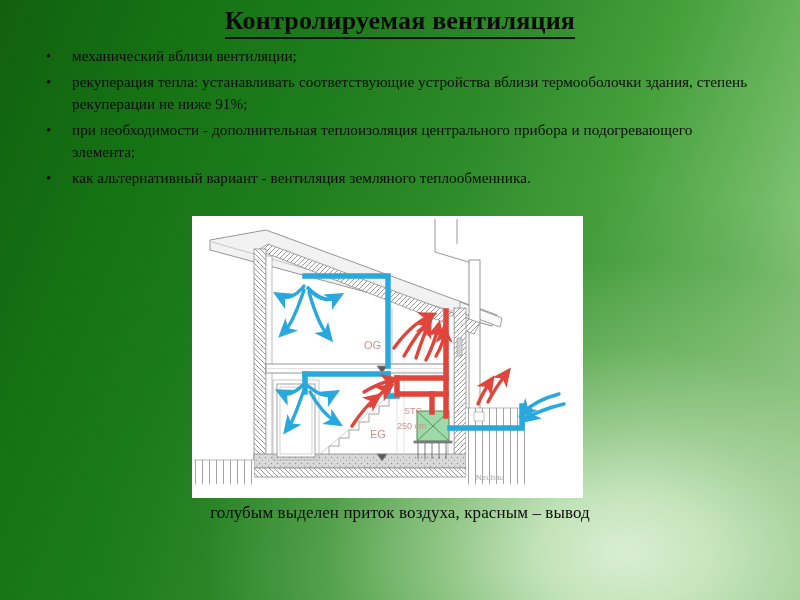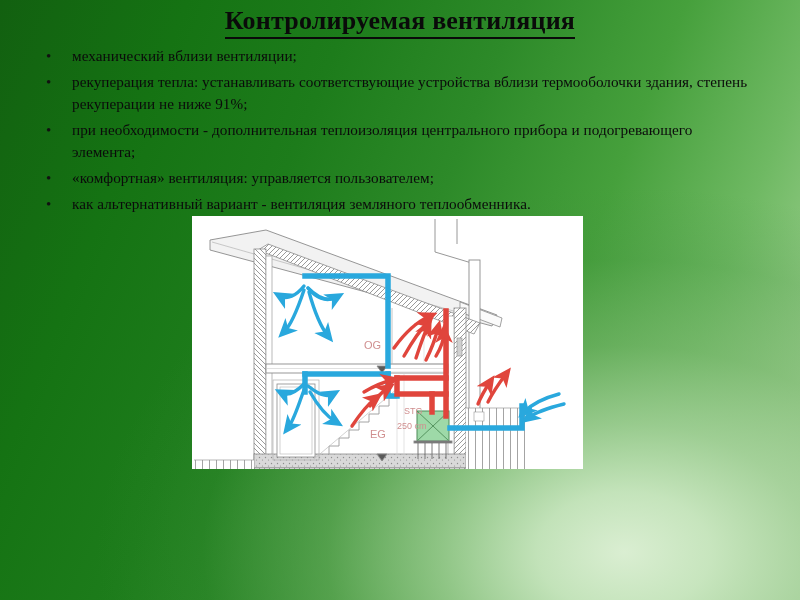--- a/index.html
+++ b/index.html
@@ -87,21 +87,21 @@
     line-height: 22px;
     color: #111;
   }
 
   
   #diagram-frame {
     position: absolute;
     left: 192px;
     top: 216px;
     width: 391px;
-    height: 253px;
+    height: 282px;
     background: #ffffff;
     overflow: hidden;
   }
   #diagram-svg {
     display: block;
     width: 391px;
     height: 281px;
   }
 
   
@@ -139,21 +139,20 @@
       <span class="bullet-text">рекуперация тепла: устанавливать соответствующие устройства вблизи термооболочки здания, степень рекуперации не ниже 91%;</span>
     </li>
 
     <li class="bullet-item">
       <span class="bullet-marker">•</span>
       <span class="bullet-text">при необходимости - дополнительная теплоизоляция центрального прибора и подогревающего элемента;</span>
     </li>
 
     <li class="bullet-item">
       <span class="bullet-marker">•</span>
-      <span class="bullet-text">«комфортная» вентиляция: управляется пользователем;</span>
     </li>
 
     <li class="bullet-item">
       <span class="bullet-marker">•</span>
       <span class="bullet-text">как альтернативный вариант - вентиляция земляного теплообменника.</span>
     </li>
 
   </ul>
 
   <div id="diagram-frame">
@@ -315,14 +314,17 @@
       <g font-family="Liberation Sans, sans-serif" fill="#d08f8f">
         <text id="label-og" x="172" y="133" font-size="11">OG</text>
         <text id="label-eg" x="178" y="222" font-size="11">EG</text>
         <text id="label-stg" x="212" y="198" font-size="9">STG</text>
         <text id="label-height" x="205" y="213" font-size="9">250 cm</text>
         <text id="label-neubau" x="284" y="264" font-size="8" fill="#a8a8a8">Neubau</text>
       </g>
     </svg>
   </div>
 
+  <div id="caption">
+    <span id="caption-text">голубым выделен приток воздуха, красным – вывод</span>
+  </div>
 
 </div>
 
 </body></html>

